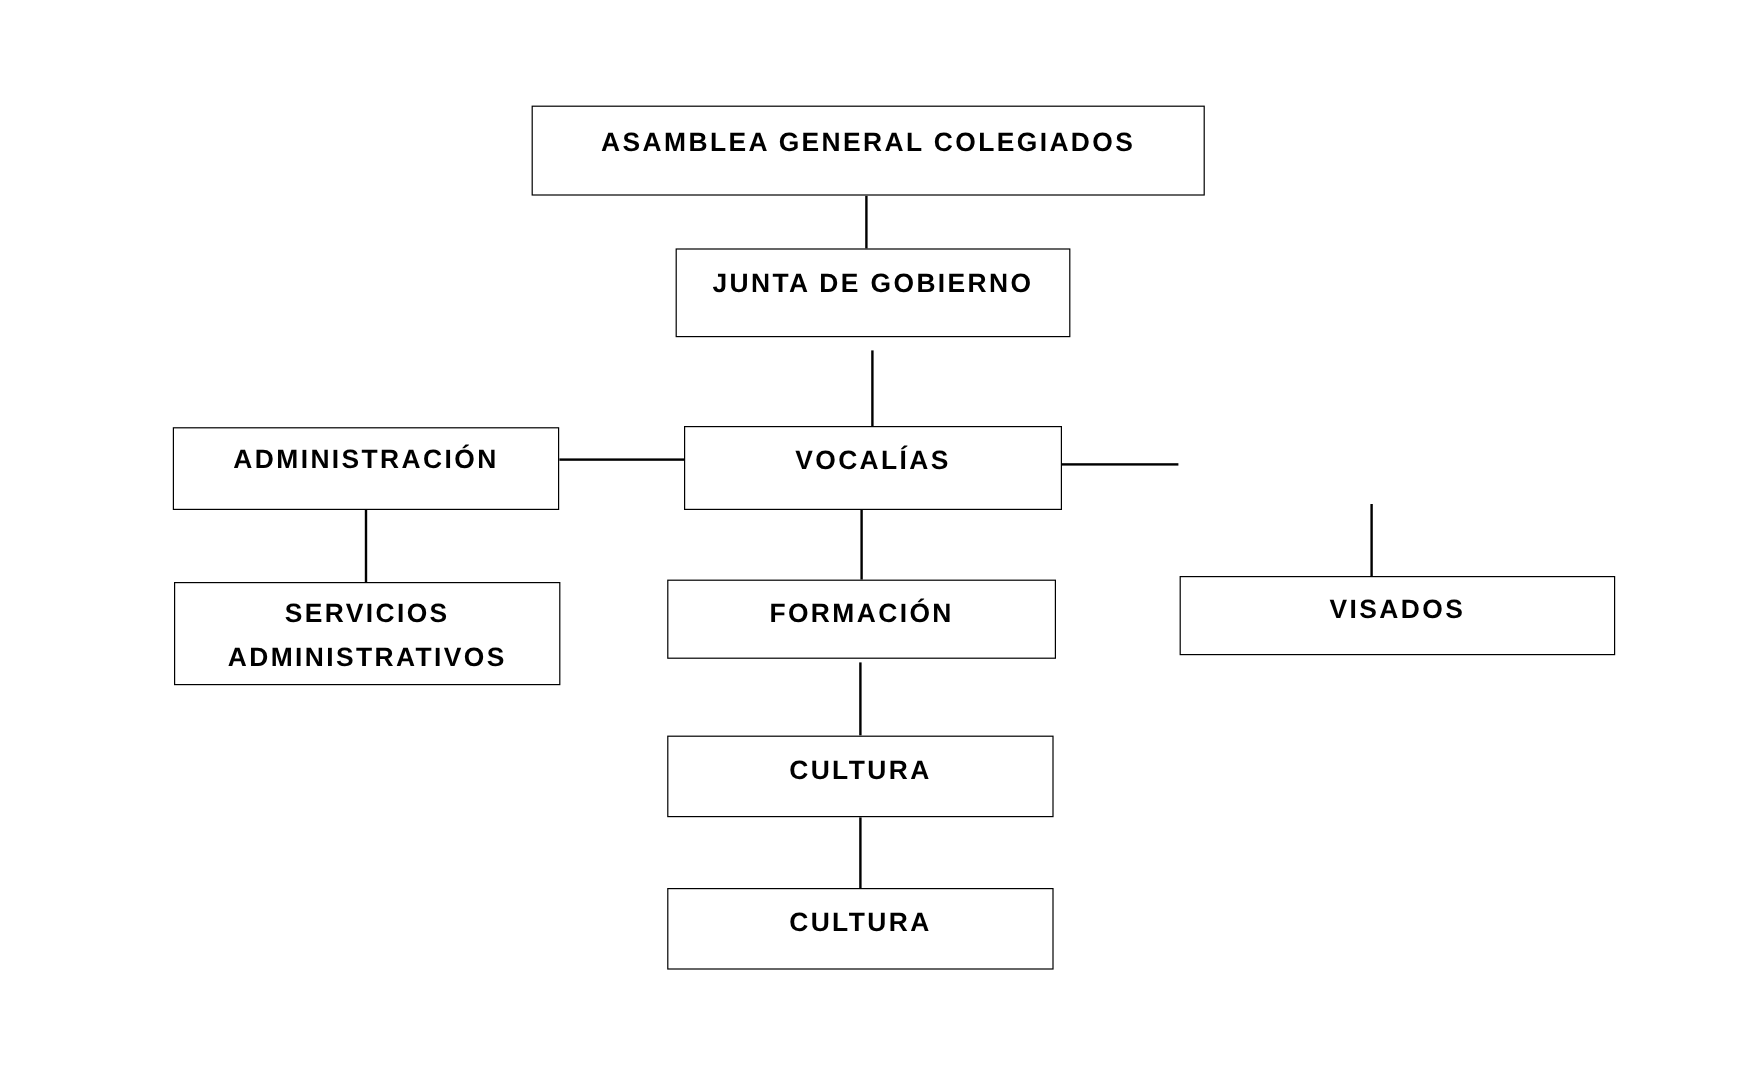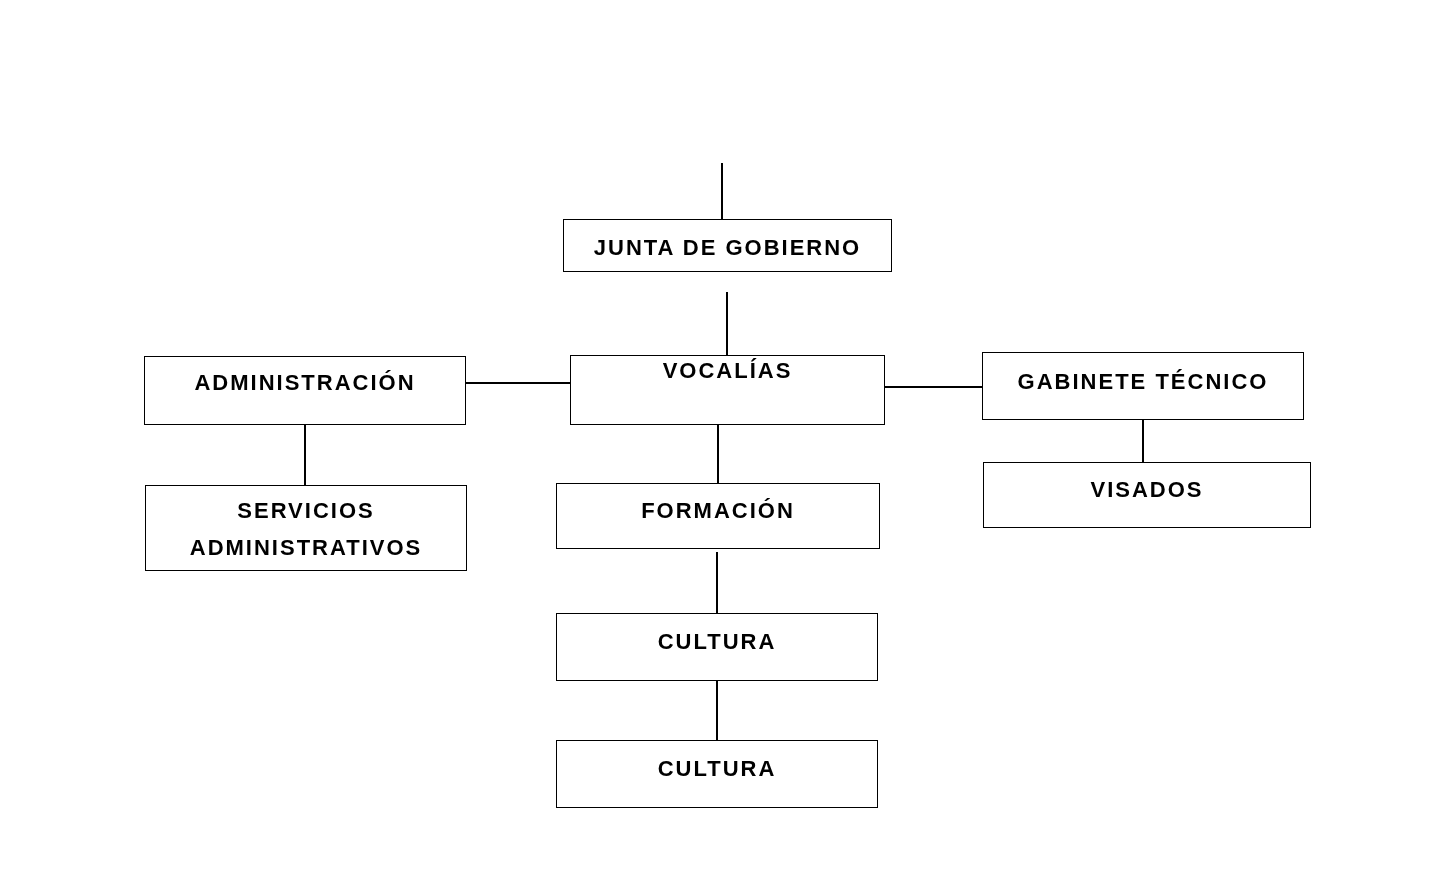--- a/index.html
+++ b/index.html
@@ -27,27 +27,27 @@
     line-height: 1.2;
     text-align: center;
     padding-top: 14px;
   }
   .edge {
     position: absolute;
     background: #000000;
   }
   
   .n-asamblea       { left: 443px;  top: 88px;  width: 561px; height: 75px; padding-top: 17px; }
-  .n-junta          { left: 563px;  top: 219px; width: 329px; height: 53px; padding-top: 15px; }
+  .n-junta          { left: 563px;  top: 207px; width: 329px; height: 74px; padding-top: 15px; }
   .n-administracion { left: 144px;  top: 356px; width: 322px; height: 69px; padding-top: 13px; text-align: center; }
-  .n-vocalias       { left: 570px;  top: 355px; width: 315px; height: 70px; padding-top: 2px; }
+  .n-vocalias       { left: 570px;  top: 355px; width: 315px; height: 70px; padding-top: 15px; }
   .n-gabinete       { left: 982px;  top: 352px; width: 322px; height: 68px; padding-top: 16px; }
   .n-servicios      { left: 145px;  top: 485px; width: 322px; height: 86px; padding-top: 6px; line-height: 37px; }
   .n-formacion      { left: 556px;  top: 483px; width: 324px; height: 66px; padding-top: 14px; }
-  .n-visados        { left: 983px;  top: 462px; width: 328px; height: 66px; }
+  .n-visados        { left: 983px;  top: 480px; width: 363px; height: 66px; }
   .n-cultura1       { left: 556px;  top: 613px; width: 322px; height: 68px; padding-top: 15px; }
   .n-cultura2       { left: 556px;  top: 740px; width: 322px; height: 68px; padding-top: 15px; }
   
   .e-asamblea-junta     { left: 721px;  top: 163px; width: 1.5px;  height: 62px; }
   .e-junta-vocalias     { left: 726px;  top: 292px; width: 1.5px;  height: 63px; }
   .e-admin-vocalias     { left: 466px;  top: 382px; width: 104px;  height: 1.5px; }
   .e-vocalias-gabinete  { left: 885px;  top: 386px; width: 97px;   height: 1.5px; }
   .e-admin-servicios    { left: 304px;  top: 425px; width: 1.5px;  height: 60px; }
   .e-vocalias-formacion { left: 717px;  top: 425px; width: 1.5px;  height: 61px; }
   .e-gabinete-visados   { left: 1142px; top: 420px; width: 1.5px;  height: 63px; }
@@ -62,28 +62,28 @@
   <div class="edge e-asamblea-junta"></div>
   <div class="edge e-junta-vocalias"></div>
   <div class="edge e-admin-vocalias"></div>
   <div class="edge e-vocalias-gabinete"></div>
   <div class="edge e-admin-servicios"></div>
   <div class="edge e-vocalias-formacion"></div>
   <div class="edge e-gabinete-visados"></div>
   <div class="edge e-formacion-cultura"></div>
   <div class="edge e-cultura-cultura"></div>
 
+  <div class="node n-asamblea">ASAMBLEA GENERAL COLEGIADOS</div>
 
   <div class="node n-junta">JUNTA DE GOBIERNO</div>
 
   <div class="node n-administracion">ADMINISTRACIÓN</div>
 
   <div class="node n-vocalias">VOCALÍAS</div>
 
-  <div class="node n-gabinete">GABINETE TÉCNICO</div>
 
   <div class="node n-servicios">SERVICIOS ADMINISTRATIVOS</div>
 
   <div class="node n-formacion">FORMACIÓN</div>
 
   <div class="node n-visados">VISADOS</div>
 
   <div class="node n-cultura1">CULTURA</div>
 
   <div class="node n-cultura2">CULTURA</div>

